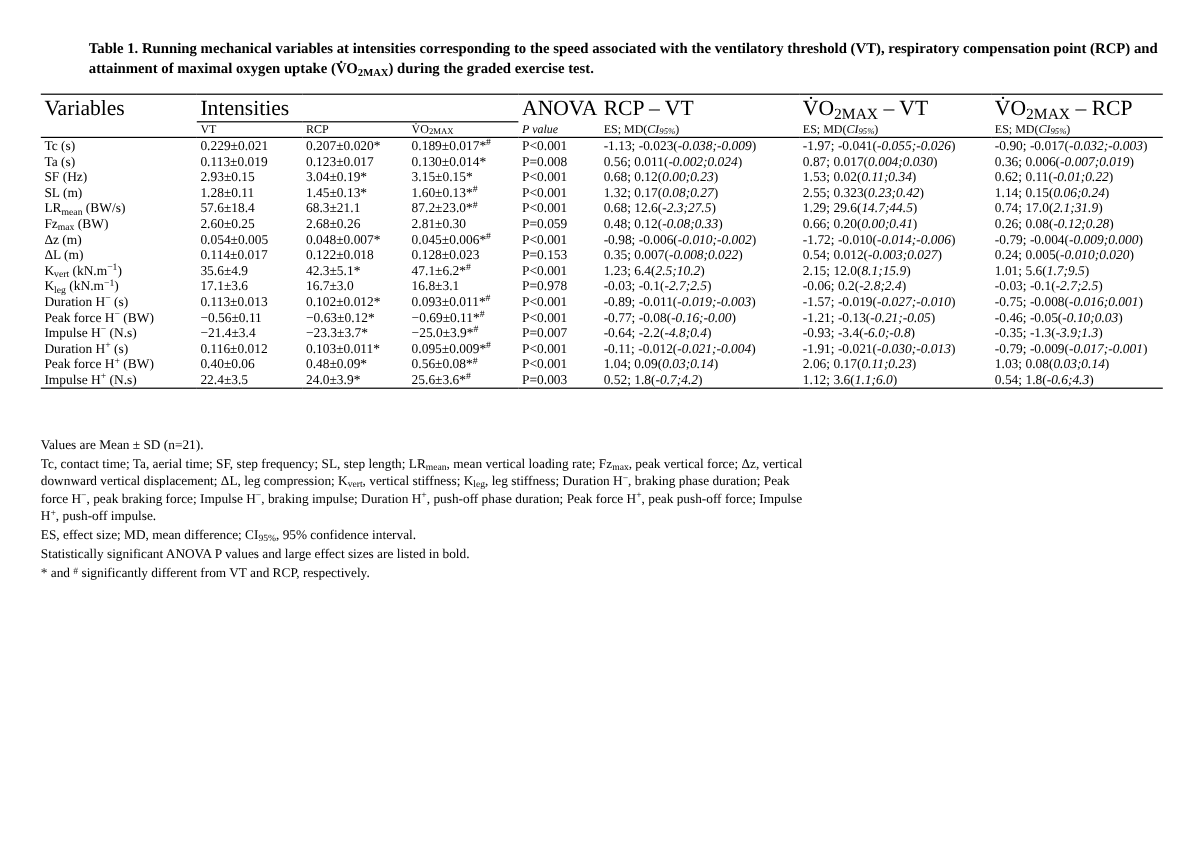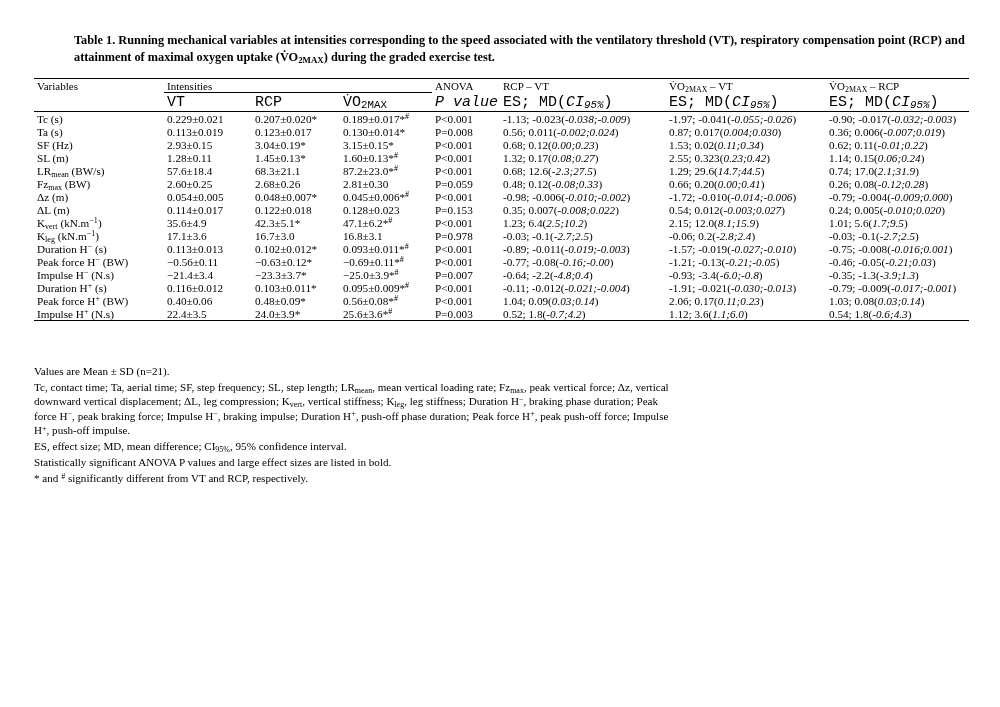--- a/index.html
+++ b/index.html
@@ -50,30 +50,29 @@
     vertical-align: bottom;
     text-align: left;
     font-weight: normal;
     white-space: nowrap;
     overflow: visible;
   }
   .rule-top td { border-top: 1.1px solid #000; }
   .rule-bottom td { border-bottom: 1.1px solid #000; }
   .hdr-group td {
     font-weight: bold;
-    font-size: 11px;
+    font-size: 18px;
     padding-top: 2px;
     padding-bottom: 1px;
   }
   .hdr-sub td {
     font-weight: bold;
-    font-size: 15px;
+    font-size: 10px;
     border-bottom: 1.1px solid #000;
     padding-bottom: 1.5px;
-    font-family: Liberation Mono, monospace;
   }
   .hdr-sub td.ital, .hdr-group td.ital { font-style: italic; }
   .grp-line { border-bottom: 1.1px solid #000; }
   .datarow td {
     font-size: 11.2px;
     padding-top: 0.6px;
     padding-bottom: 0.6px;
   }
   .b { font-weight: bold; margin-top: 48px; }
   .i { font-style: italic; }
@@ -252,21 +251,21 @@
             <td class="es">-0.75; -0.008(<span class="ci">-0.016;0.001</span>)</td>
           </tr>
           <tr class="datarow">
             <td>Peak force H<sup>−</sup> (BW)</td>
             <td>−0.56±0.11</td>
             <td>−0.63±0.12*</td>
             <td>−0.69±0.11*<sup>#</sup></td>
             <td class="b">P&lt;0.001</td>
             <td class="es">-0.77; -0.08(<span class="ci">-0.16;-0.00</span>)</td>
             <td class="es b">-1.21; -0.13(<span class="ci">-0.21;-0.05</span>)</td>
-            <td class="es">-0.46; -0.05(<span class="ci">-0.21;0.03</span>)</td>
+            <td class="es">-0.46; -0.05(<span class="ci">-0.10;0.03</span>)</td>
           </tr>
           <tr class="datarow">
             <td>Impulse H<sup>−</sup> (N.s)</td>
             <td>−21.4±3.4</td>
             <td>−23.3±3.7*</td>
             <td>−25.0±3.9*<sup>#</sup></td>
             <td class="b">P=0.007</td>
             <td class="es">-0.64; -2.2(<span class="ci">-4.8;0.4</span>)</td>
             <td class="es b">-0.93; -3.4(<span class="ci">-6.0;-0.8</span>)</td>
             <td class="es">-0.35; -1.3(<span class="ci">-3.9;1.3</span>)</td>

